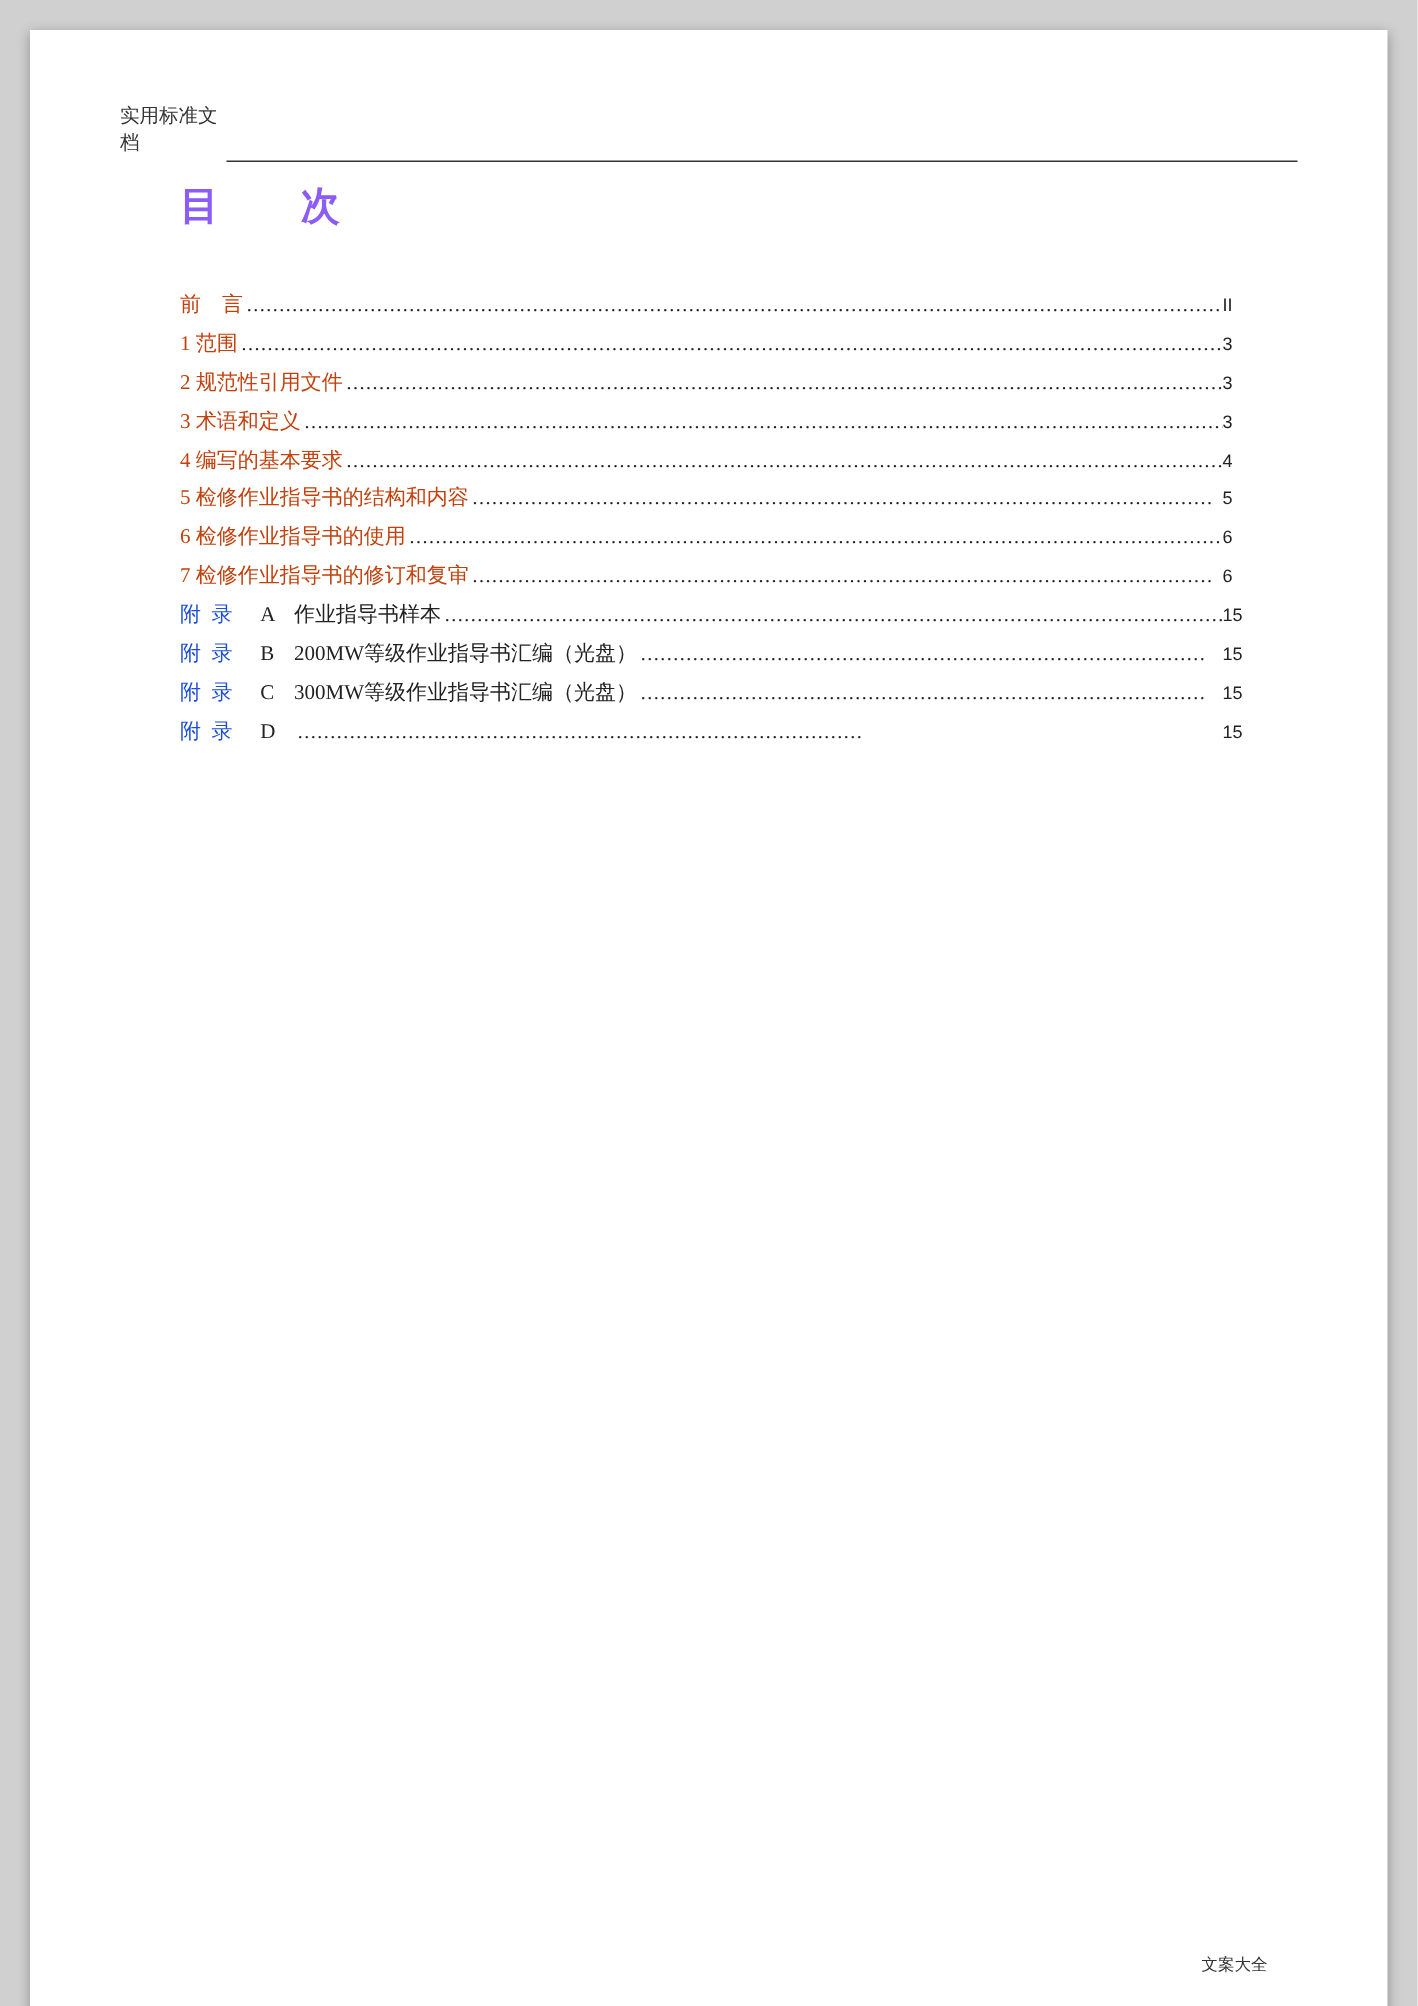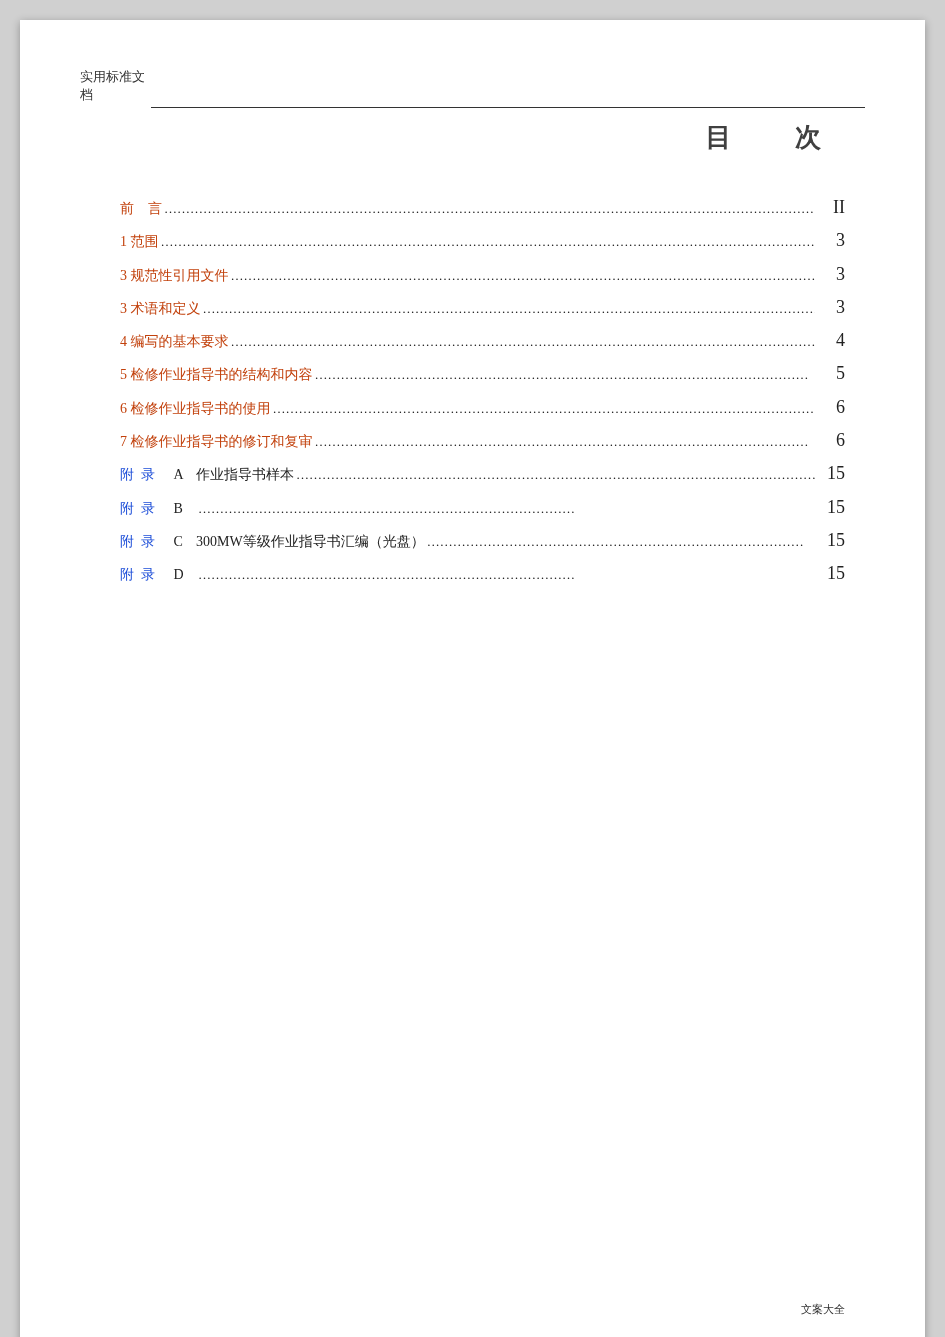--- a/index.html
+++ b/index.html
@@ -49,27 +49,27 @@
     }
 
     .main-content {
       position: absolute;
       top: 100px;
       left: 100px;
       right: 80px;
     }
 
     .page-heading {
-      text-align: right;
+      text-align: left;
       font-size: 26px;
       font-weight: bold;
       letter-spacing: 24px;
-      color: #404040;
+      color: #8b5cf6;
       margin-bottom: 36px;
-      font-family: Liberation Mono, monospace;
+      font-family: Liberation Serif, serif;
     }
 
     .toc-row {
       display: flex;
       align-items: baseline;
       margin-bottom: 0px;
       line-height: 1.85;
     }
 
     .toc-label {
@@ -84,26 +84,25 @@
       font-size: 13px;
       color: #222;
       overflow: hidden;
       white-space: nowrap;
       padding: 0 2px;
       letter-spacing: 0px;
       font-family: "SimSun", "宋体", serif;
     }
 
     .toc-page {
-      font-size: 18px;
+      font-size: 12px;
       color: #222;
       white-space: nowrap;
       min-width: 30px;
-      text-align: right;
-      font-family: Liberation Serif, serif;
+      font-family: Liberation Sans, sans-serif;
     }
 
     .footer-text {
       position: absolute;
       bottom: 40px;
       right: 80px;
       font-size: 11px;
       color: #333;
       font-family: "SimSun", "宋体", serif;
       text-align: center;
@@ -158,21 +157,21 @@
         <span class="toc-page">II</span>
       </div>
 
       <div class="toc-row">
         <span class="toc-label">1 范围</span>
         <span class="toc-dots">…………………………………………………………………………………………………………………………………………</span>
         <span class="toc-page">3</span>
       </div>
 
       <div class="toc-row">
-        <span class="toc-label">3 规范性引用文件</span>
+        <span class="toc-label">2 规范性引用文件</span>
         <span class="toc-dots">……………………………………………………………………………………………………………………………</span>
         <span class="toc-page">3</span>
       </div>
 
       <div class="toc-row">
         <span class="toc-label">3 术语和定义</span>
         <span class="toc-dots">……………………………………………………………………………………………………………………………………</span>
         <span class="toc-page">3</span>
       </div>
 
@@ -204,20 +203,21 @@
         <span class="appendix-prefix">附&nbsp;&nbsp;录</span>
         <span class="appendix-mid">&nbsp;A</span>
         <span class="appendix-label">作业指导书样本</span>
         <span class="toc-dots">………………………………………………………………………………………………………………</span>
         <span class="toc-page">15</span>
       </div>
 
       <div class="appendix-row">
         <span class="appendix-prefix">附&nbsp;&nbsp;录</span>
         <span class="appendix-mid">&nbsp;B</span>
+        <span class="appendix-label">200MW等级作业指导书汇编（光盘）</span>
         <span class="toc-dots">……………………………………………………………………………</span>
         <span class="toc-page">15</span>
       </div>
 
       <div class="appendix-row">
         <span class="appendix-prefix">附&nbsp;&nbsp;录</span>
         <span class="appendix-mid">&nbsp;C</span>
         <span class="appendix-label">300MW等级作业指导书汇编（光盘）</span>
         <span class="toc-dots">……………………………………………………………………………</span>
         <span class="toc-page">15</span>

